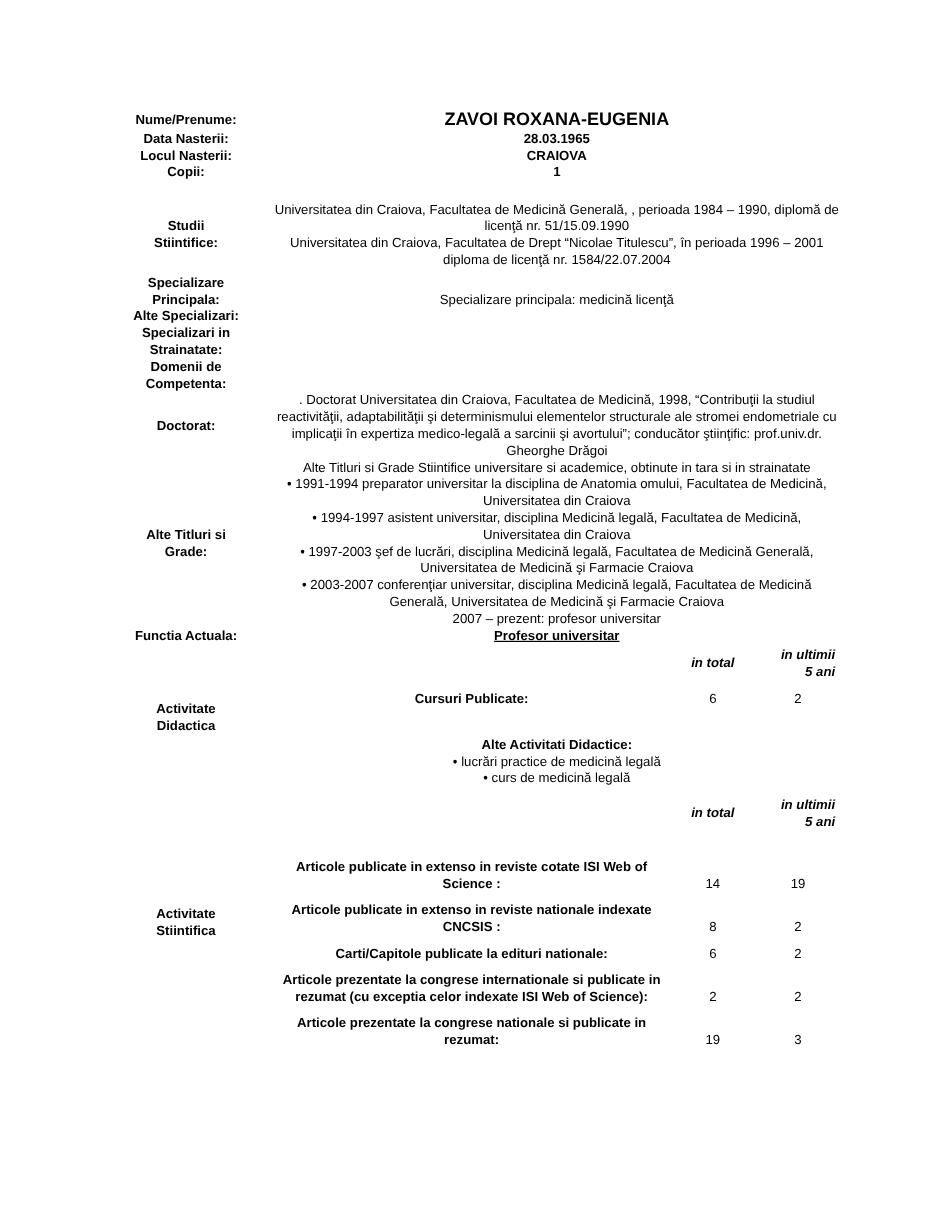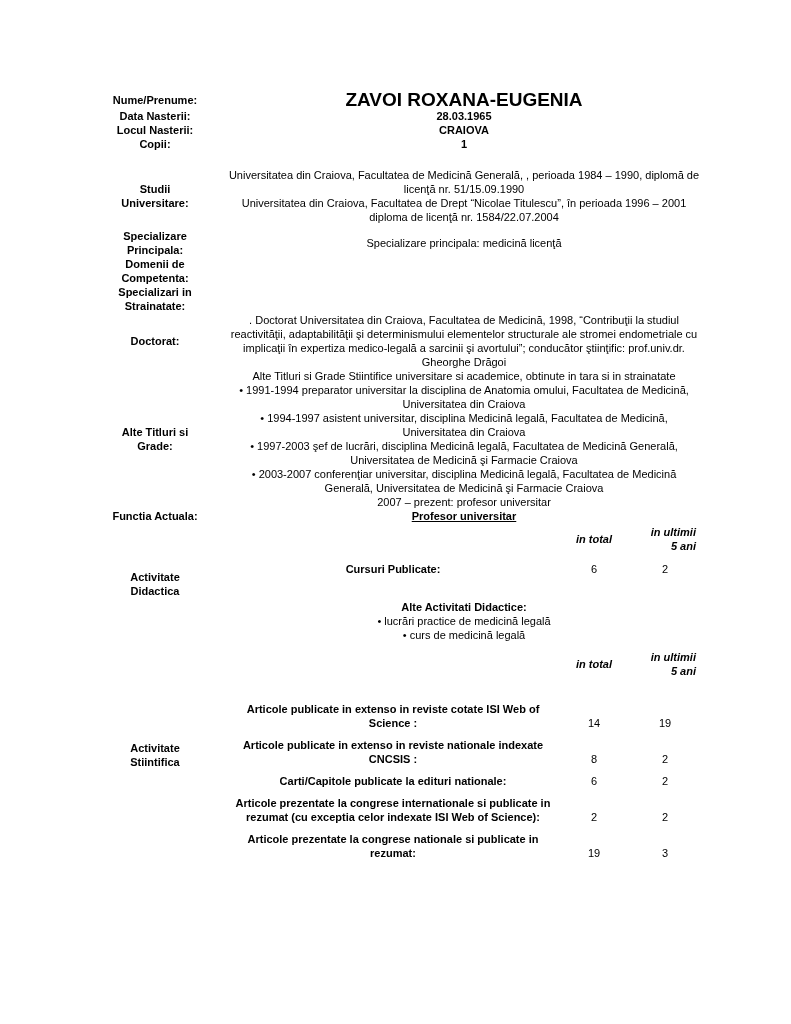--- a/index.html
+++ b/index.html
@@ -9,36 +9,36 @@
     position:relative;overflow:hidden;
   }
   .doc{position:absolute;left:95px;top:91px;width:605px;}
   .row{display:flex;align-items:center;}
   .lbl{
     width:120px;flex:none;font-weight:bold;text-align:center;
     line-height:14px;display:flex;flex-direction:column;justify-content:center;
   }
   .content{width:472px;margin-left:13px;text-align:center;line-height:14px;}
   .bold{font-weight:bold;}
-  .name-title{font-size:19px;font-weight:bold;line-height:18px;}
+  .name-title{font-size:15px;font-weight:bold;line-height:18px;}
   .p-row2 .content,.p-row3 .content,.p-row5 .content{font-weight:bold;text-align:center;}
   .underline{text-decoration:underline;}
   .bullet::before{content:"\2022\00a0";}
   
   .stat-head{display:flex;align-items:center;line-height:14px;}
   .stat-head .spacer{width:330px;flex:none;}
   .stat-head .h-total{width:72px;flex:none;text-align:center;font-weight:bold;font-style:italic;}
   .stat-head .h-last5{width:70px;flex:none;text-align:right;font-weight:bold;font-style:italic;padding-right:4px;box-sizing:border-box;}
   .stat-row{display:flex;align-items:flex-end;line-height:14px;}
   .stat-row .s-lbl{width:330px;flex:none;font-weight:bold;text-align:center;}
   .stat-row .s-total{width:72px;flex:none;text-align:center;}
   .stat-row .s-last5{width:70px;flex:none;text-align:center;}
   
   .sec-studii{margin-top:17px;}
-  .sec-specializare{margin-top:5px;}
+  .sec-specializare{margin-top:5px;align-items:flex-end;}
   .sec-didactica{margin-top:2px;}
   .mt9{margin-top:9px;}
   .mt24{margin-top:24px;}
   .mt8{margin-top:8px;}
   .mt10{margin-top:24px;}
   .lbl-top{justify-content:flex-start;}
 </style>
 </head>
 <body>
 
@@ -57,49 +57,53 @@
     <div class="content">CRAIOVA</div>
   </div>
   <div class="row p-row5">
     <div class="lbl">Copii:</div>
     <div class="content">1</div>
   </div>
 
   <div class="row sec-studii">
     <div class="lbl">
       <div>Studii</div>
-      <div>Universitare:</div>
+      <div>Stiintifice:</div>
     </div>
     <div class="content">
       <div>Universitatea din Craiova, Facultatea de Medicină Generală, , perioada 1984 – 1990, diplomă de licenţă nr. 51/15.09.1990</div>
       <div>Universitatea din Craiova, Facultatea de Drept “Nicolae Titulescu”, în perioada 1996 – 2001 diploma de licenţă nr. 1584/22.07.2004</div>
     </div>
   </div>
 
   <div class="row sec-specializare">
     <div class="lbl">
       <div>Specializare</div>
       <div>Principala:</div>
     </div>
     <div class="content">Specializare principala: medicină licenţă</div>
   </div>
 
-
   <div class="row">
-    <div class="lbl">
-      <div>Domenii de</div>
-      <div>Competenta:</div>
-    </div>
+    <div class="lbl">Alte Specializari:</div>
     <div class="content"></div>
   </div>
 
   <div class="row">
     <div class="lbl">
       <div>Specializari in</div>
       <div>Strainatate:</div>
+    </div>
+    <div class="content"></div>
+  </div>
+
+  <div class="row">
+    <div class="lbl">
+      <div>Domenii de</div>
+      <div>Competenta:</div>
     </div>
     <div class="content"></div>
   </div>
 
   <div class="row">
     <div class="lbl">Doctorat:</div>
     <div class="content">. Doctorat Universitatea din Craiova, Facultatea de Medicină, 1998, “Contribuţii la studiul reactivităţii, adaptabilităţii şi determinismului elementelor structurale ale stromei endometriale cu implicaţii în expertiza medico-legală a sarcinii şi avortului”; conducător ştiinţific: prof.univ.dr. Gheorghe Drăgoi</div>
   </div>
 
   <div class="row">

